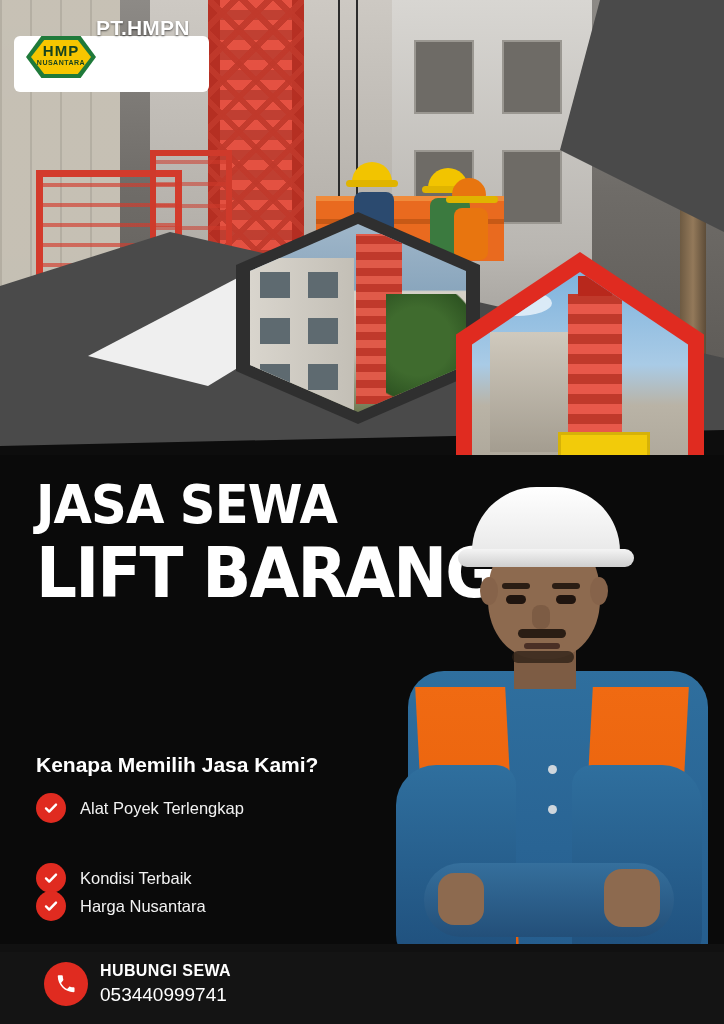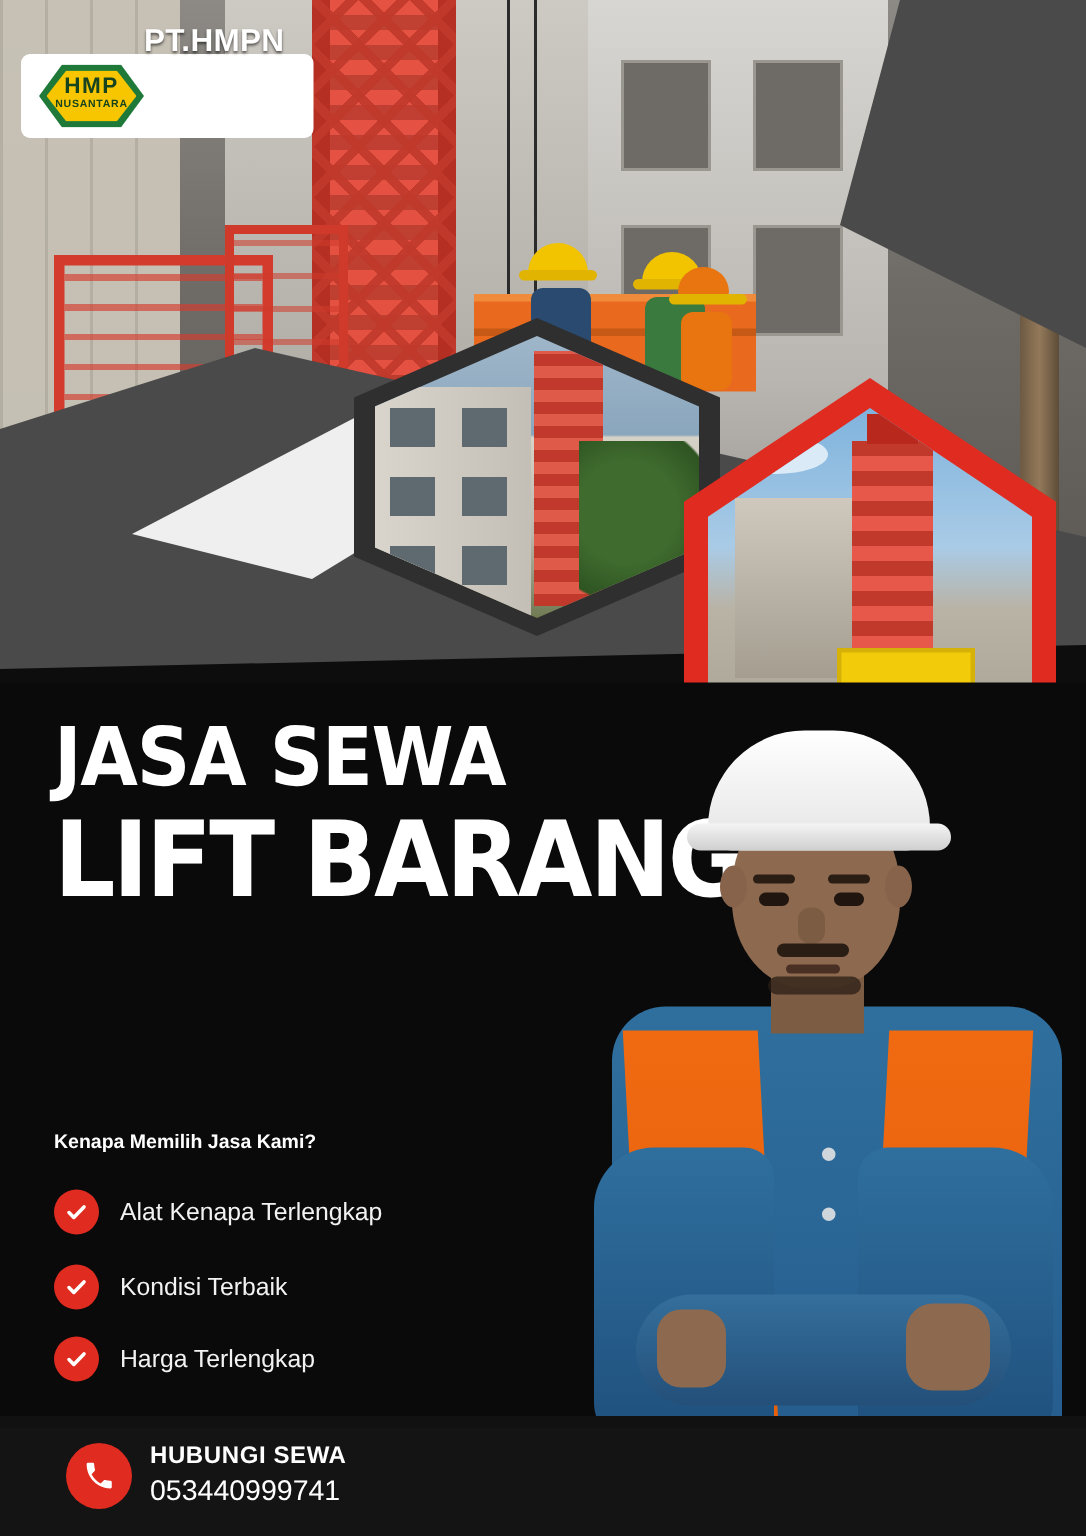--- a/index.html
+++ b/index.html
@@ -223,21 +223,21 @@
     background:linear-gradient(180deg,#8e8778,#6f6a5f);
   }
 
   
   .logo-wrap{
     position:absolute;left:14px;top:36px;width:195px;height:56px;
     background:#ffffff;border-radius:6px;display:flex;align-items:center;gap:8px;
     padding:0 10px;box-sizing:border-box;
   }
   .logo-mark{
-    width:74px;height:42px;position:relative;flex:0 0 auto;
+    width:74px;height:56px;position:relative;flex:0 0 auto;
   }
   .logo-mark .hexout{
     position:absolute;left:2px;top:0;width:70px;height:42px;background:#1f7a3a;
     clip-path: polygon(22% 0%, 78% 0%, 100% 50%, 78% 100%, 22% 100%, 0% 50%);
   }
   .logo-mark .hexin{
     position:absolute;left:7px;top:4px;width:60px;height:34px;background:#f7c600;
     clip-path: polygon(22% 0%, 78% 0%, 100% 50%, 78% 100%, 22% 100%, 0% 50%);
   }
   .logo-mark .hmp{
@@ -269,27 +269,27 @@
     font-family:"DejaVu Sans", sans-serif;
     font-weight:bold;font-size:70px;line-height:72px;color:#ffffff;
     letter-spacing:-2px;transform:scaleX(.92);transform-origin:left center;
   }
   .desc{
     position:absolute;left:36px;top:175px;width:420px;
     font-size:15.5px;line-height:25px;color:#e9e9e9;
   }
   .why{
     position:absolute;left:36px;top:298px;
-    font-size:13px;font-weight:bold;color:#ffffff;
+    font-size:21px;font-weight:bold;color:#ffffff;
   }
   .feature{
     position:absolute;left:36px;display:flex;align-items:center;gap:14px;
   }
   .f1{top:338px}
-  .f2{top:388px}
+  .f2{top:408px}
   .f3{top:436px}
   .check{
     width:30px;height:30px;border-radius:50%;background:#e02b20;
     display:flex;align-items:center;justify-content:center;flex:0 0 auto;
   }
   .check svg{display:block}
   .feature span.lbl{
     font-size:16.5px;color:#f2f2f2;
   }
 
@@ -487,39 +487,39 @@
     <div class="headline-2">LIFT BARANG</div>
 
     <div class="why">Kenapa Memilih Jasa Kami?</div>
 
     <div class="feature f1">
       <span class="check">
         <svg width="16" height="16" viewBox="0 0 16 16">
             <path d="M3 8.4 L6.2 11.6 L13 4.6" fill="none" stroke="#ffffff" stroke-width="2.4" stroke-linecap="round" stroke-linejoin="round"></path>
           </svg>
       </span>
-      <span class="lbl">Alat Kenapa Terlengkap</span>
+      <span class="lbl">Alat Poyek Terlengkap</span>
     </div>
 
     <div class="feature f2">
       <span class="check">
         <svg width="16" height="16" viewBox="0 0 16 16">
             <path d="M3 8.4 L6.2 11.6 L13 4.6" fill="none" stroke="#ffffff" stroke-width="2.4" stroke-linecap="round" stroke-linejoin="round"></path>
           </svg>
       </span>
       <span class="lbl">Kondisi Terbaik</span>
     </div>
 
     <div class="feature f3">
       <span class="check">
         <svg width="16" height="16" viewBox="0 0 16 16">
             <path d="M3 8.4 L6.2 11.6 L13 4.6" fill="none" stroke="#ffffff" stroke-width="2.4" stroke-linecap="round" stroke-linejoin="round"></path>
           </svg>
       </span>
-      <span class="lbl">Harga Terlengkap</span>
+      <span class="lbl">Harga Nusantara</span>
     </div>
   </div>
 
   <div class="man">
     <div class="shirt"></div>
     <div class="vest-l"></div>
     <div class="vest-r"></div>
     <div class="vest-band-l"></div>
     <div class="vest-band-r"></div>
     <div class="arm-l"></div>

